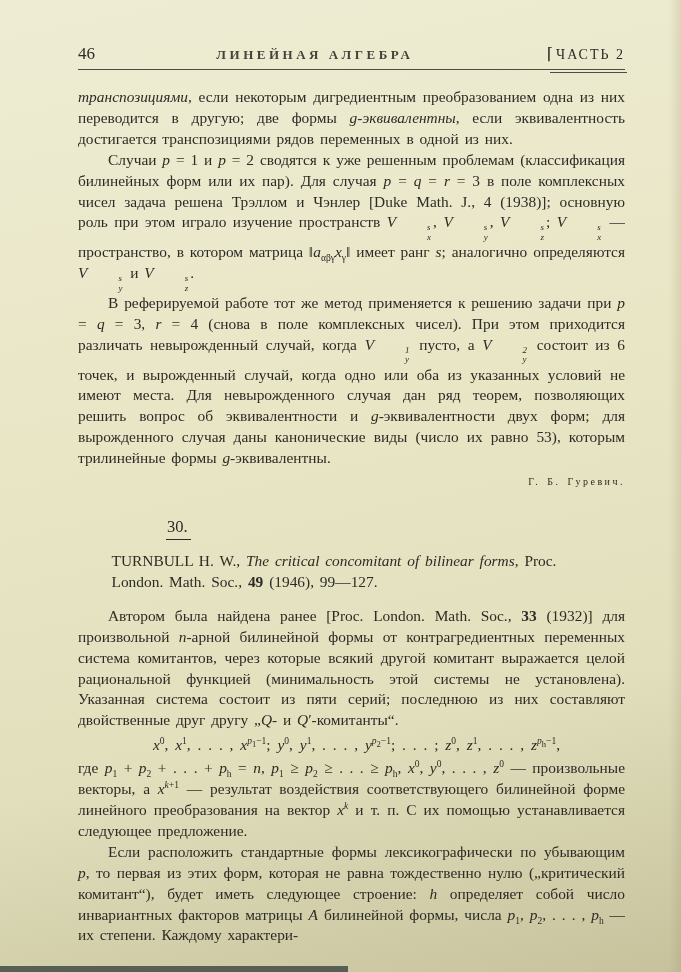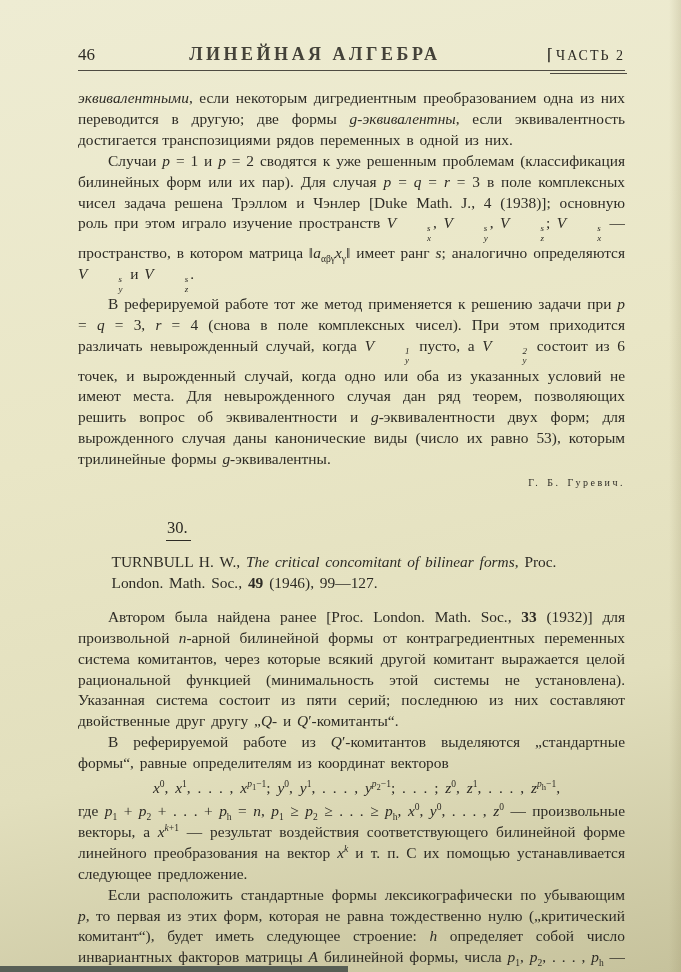--- a/index.html
+++ b/index.html
@@ -10,21 +10,21 @@
   body{width:681px;height:972px;background:#d8d4b2;}
   .page{
     position:relative;width:681px;height:972px;overflow:hidden;
     background:linear-gradient(168deg,var(--bg-top) 0%,var(--bg-mid) 42%,#e2dfbd 72%,var(--bg-bottom) 100%);
     font-family:"Liberation Serif","DejaVu Serif",serif;color:var(--ink);
   }
   .content{position:absolute;left:78px;right:56px;top:44px;}
   .headwrap{border-bottom:1.6px solid var(--rule);padding-bottom:5px;}
   .header{display:flex;align-items:baseline;justify-content:space-between;}
   .pagenum{font-size:17px;}
-  .running{font-size:18px;letter-spacing:3.5px;font-weight:bold;opacity:.88;transform:translateX(-6px);}
+  .running{font-size:13px;letter-spacing:3.5px;font-weight:bold;opacity:.88;transform:translateX(-6px);}
   .part{font-size:14px;letter-spacing:2px;position:relative;white-space:nowrap;text-align:center;}
   .part::after{content:'';position:absolute;left:3px;right:-2px;bottom:-10px;border-bottom:1.6px solid var(--rule);}
   .bracket{font-size:16px;margin-right:1px;}
   .body{margin-top:17px;font-size:15.4px;line-height:20.9px;text-align:justify;word-spacing:2px;}
   .p{margin:0;}
   .ind{text-indent:30px;}
   sup,sub{font-size:0.62em;line-height:0;}
   sup sub{font-size:0.9em;}
   .ss{display:inline-flex;flex-direction:column;vertical-align:-0.34em;font-size:0.58em;line-height:1.05;font-style:italic;margin:0 2px 0 1px;}
   .ss span{display:block;}
@@ -45,21 +45,21 @@
 
     <div class="headwrap">
       <div class="header">
         <span class="pagenum">46</span>
         <span class="running">ЛИНЕЙНАЯ АЛГЕБРА</span>
         <span class="part"><span class="bracket">⌈</span><span>ЧАСТЬ 2</span></span>
       </div>
     </div>
 
     <div class="body">
-      <p class="p"><i>эквивалентными</i>, если некоторым дигредиентным преобразованием одна из них переводится в другую; две формы <i>g-эквивалентны</i>, если эквивалентность достигается транспозициями рядов переменных в одной из них.</p>
+      <p class="p"><i>транспозициями</i>, если некоторым дигредиентным преобразованием одна из них переводится в другую; две формы <i>g-эквивалентны</i>, если эквивалентность достигается транспозициями рядов переменных в одной из них.</p>
       <p class="p ind">Случаи <i>p</i> = 1 и <i>p</i> = 2 сводятся к уже решенным проблемам (классификация билинейных форм или их пар). Для случая <i>p</i> = <i>q</i> = <i>r</i> = 3 в поле комплексных чисел задача решена Трэллом и Чэнлер [Duke Math. J., 4 (1938)]; основную роль при этом играло изучение пространств <i>V</i><span class="ss">
             <span>s</span>
             <span>x</span>
           </span>, <i>V</i><span class="ss">
             <span>s</span>
             <span>y</span>
           </span>, <i>V</i><span class="ss">
             <span>s</span>
             <span>z</span>
           </span>; <i>V</i><span class="ss">
@@ -79,21 +79,20 @@
             <span>2</span>
             <span>y</span>
           </span> состоит из 6 точек, и вырожденный случай, когда одно или оба из указанных условий не имеют места. Для невырожденного случая дан ряд теорем, позволяющих решить вопрос об эквивалентности и <i>g</i>-эквивалентности двух форм; для вырожденного случая даны канонические виды (число их равно 53), которым трилинейные формы <i>g</i>-эквивалентны.</p>
       <div class="sig">Г. Б. Гуревич.</div>
 
       <div class="numline"><span>30.</span></div>
 
       <div class="cite">TURNBULL  H. W., <i>The critical concomitant of bilinear forms</i>, Proc. London. Math. Soc., <b>49</b> (1946), 99—127.</div>
 
       <p class="p ind">Автором была найдена ранее [Proc. London. Math. Soc., <b>33</b> (1932)] для произвольной <i>n</i>-арной билинейной формы от контрагредиентных переменных система комитантов, через которые всякий другой комитант выражается целой рациональной функцией (минимальность этой системы не установлена). Указанная система состоит из пяти серий; последнюю из них составляют двойственные друг другу „<i>Q</i>- и <i>Q</i>′-комитанты“.</p>
-      <p class="p ind">В реферируемой работе из <i>Q</i>′-комитантов выделяются „стандартные формы“, равные определителям из координат векторов</p>
       <p class="p formula"><i>x</i><sup>0</sup>, <i>x</i><sup>1</sup>, . . . , <i>x</i><sup><i>p</i><sub>1</sub>−1</sup>;  <i>y</i><sup>0</sup>, <i>y</i><sup>1</sup>, . . . , <i>y</i><sup><i>p</i><sub>2</sub>−1</sup>;  . . . ;  <i>z</i><sup>0</sup>, <i>z</i><sup>1</sup>, . . . , <i>z</i><sup><i>p</i><sub>h</sub>−1</sup>,</p>
       <p class="p">где <i>p</i><sub>1</sub> + <i>p</i><sub>2</sub> + . . . + <i>p</i><sub>h</sub> = <i>n</i>,  <i>p</i><sub>1</sub> ≥ <i>p</i><sub>2</sub> ≥ . . . ≥ <i>p</i><sub>h</sub>, <i>x</i><sup>0</sup>, <i>y</i><sup>0</sup>, . . . , <i>z</i><sup>0</sup> — произвольные векторы, а <i>x</i><sup><i>k</i>+1</sup> — результат воздействия соответствующего билинейной форме линейного преобразования на вектор <i>x</i><sup><i>k</i></sup> и т. п. С их помощью устанавливается следующее предложение.</p>
       <p class="p ind">Если расположить стандартные формы лексикографически по убывающим <i>p</i>, то первая из этих форм, которая не равна тождественно нулю („критический комитант“), будет иметь следующее строение: <i>h</i> определяет собой число инвариантных факторов матрицы <i>A</i> билинейной формы, числа <i>p</i><sub>1</sub>, <i>p</i><sub>2</sub>, . . . , <i>p</i><sub>h</sub> — их степени. Каждому характери-</p>
     </div>
 
   </div>
 
   <div class="rightshade"></div>
   <div class="edge"></div>
 </div>

